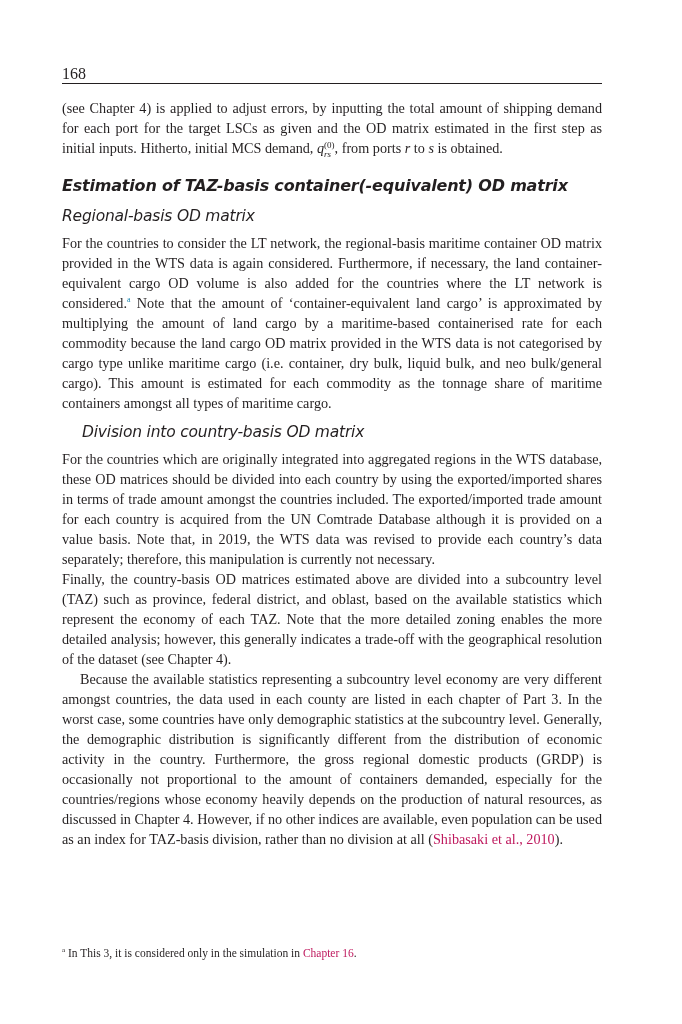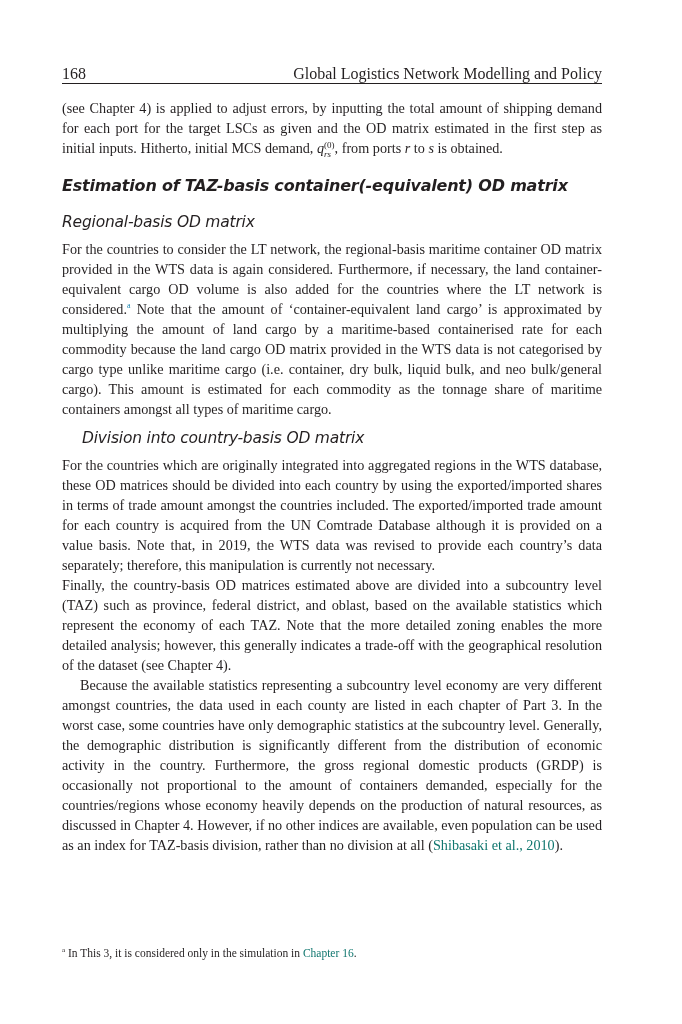--- a/index.html
+++ b/index.html
@@ -7,38 +7,37 @@
     .page { position: absolute; left: 62px; top: 0; width: 540px; }
     .running-head { position: absolute; top: 63px; left: 0; width: 540px; height: 20px;
       font-family: "Liberation Serif", serif; font-size: 16px; border-bottom: 1px solid #231f20; }
     .running-head .pn { position: absolute; left: 0; top: 2px; }
     .running-head .ttl { position: absolute; right: 0; top: 2px; }
     .body { position: absolute; top: 98px; left: 0; width: 540px;
       font-family: "Liberation Serif", serif; font-size: 14.2px; line-height: 20px; text-align: justify; }
     p { margin: 0; hyphens: manual; }
     p.indent { text-indent: 18px; }
     .h1 { font-family: "DejaVu Sans", sans-serif; font-weight: bold; font-style: italic; font-size: 16px;
-      margin: 16px 0 14px 0; line-height: 22px; letter-spacing: -0.2px; }
+      margin: 16px 0 8px 0; line-height: 22px; letter-spacing: -0.2px; }
     .h2 { font-family: "DejaVu Sans", sans-serif; font-style: italic; font-size: 15.5px;
       margin: 6px 0 6px 0; line-height: 22px; letter-spacing: -0.2px; }
     .h2.spaced { margin-top: 8px; margin-left: 20px; }
     .fnref { font-size: 8px; vertical-align: super; color: #1a85b0; line-height: 0; }
-    .link { color: #0f766e; }
+    .link { color: #be185d; }
     i.var { font-style: italic; }
     .footnote { position: absolute; top: 945px; left: 0; width: 540px;
       font-family: "Liberation Serif", serif; font-size: 11.5px; line-height: 16px; }
     .footnote .mark { font-size: 7px; vertical-align: super; line-height: 0; }
   </style>
 </head>
 <body>
 
 <div class="page">
   <div class="running-head">
     <span class="pn">168</span>
-    <span class="ttl">Global Logistics Network Modelling and Policy</span>
   </div>
 
   <div class="body">
     <p><span>(see Chapter 4) is applied to adjust errors, by inputting the total amount of shipping de­mand for each port for the target LSCs as given and the OD matrix estimated in the first step as initial inputs. Hitherto, initial MCS demand, </span><span class="math"><i class="var">q</i><span style="display:inline-block;vertical-align:middle;line-height:9px;font-size:9px;"><span style="display:block;">(0)</span><i style="display:block;">rs</i></span></span><span>, from ports </span><i class="var">r</i><span> to </span><i class="var">s</i><span> is obtained.</span></p>
 
     <div class="h1">Estimation of TAZ-basis container(-equivalent) OD matrix</div>
 
     <div class="h2">Regional-basis OD matrix</div>
     <p><span>For the countries to consider the LT network, the regional-basis maritime container OD matrix provided in the WTS data is again considered. Furthermore, if necessary, the land container-equivalent cargo OD volume is also added for the countries where the LT network is considered.</span><a class="fnref">a</a><span> Note that the amount of ‘container-equivalent land cargo’ is approximated by multiplying the amount of land cargo by a maritime-based container­ised rate for each commodity because the land cargo OD matrix provided in the WTS data is not categorised by cargo type unlike maritime cargo (i.e. container, dry bulk, liquid bulk, and neo bulk/general cargo). This amount is estimated for each commodity as the tonnage share of maritime containers amongst all types of maritime cargo.</span></p>
 

